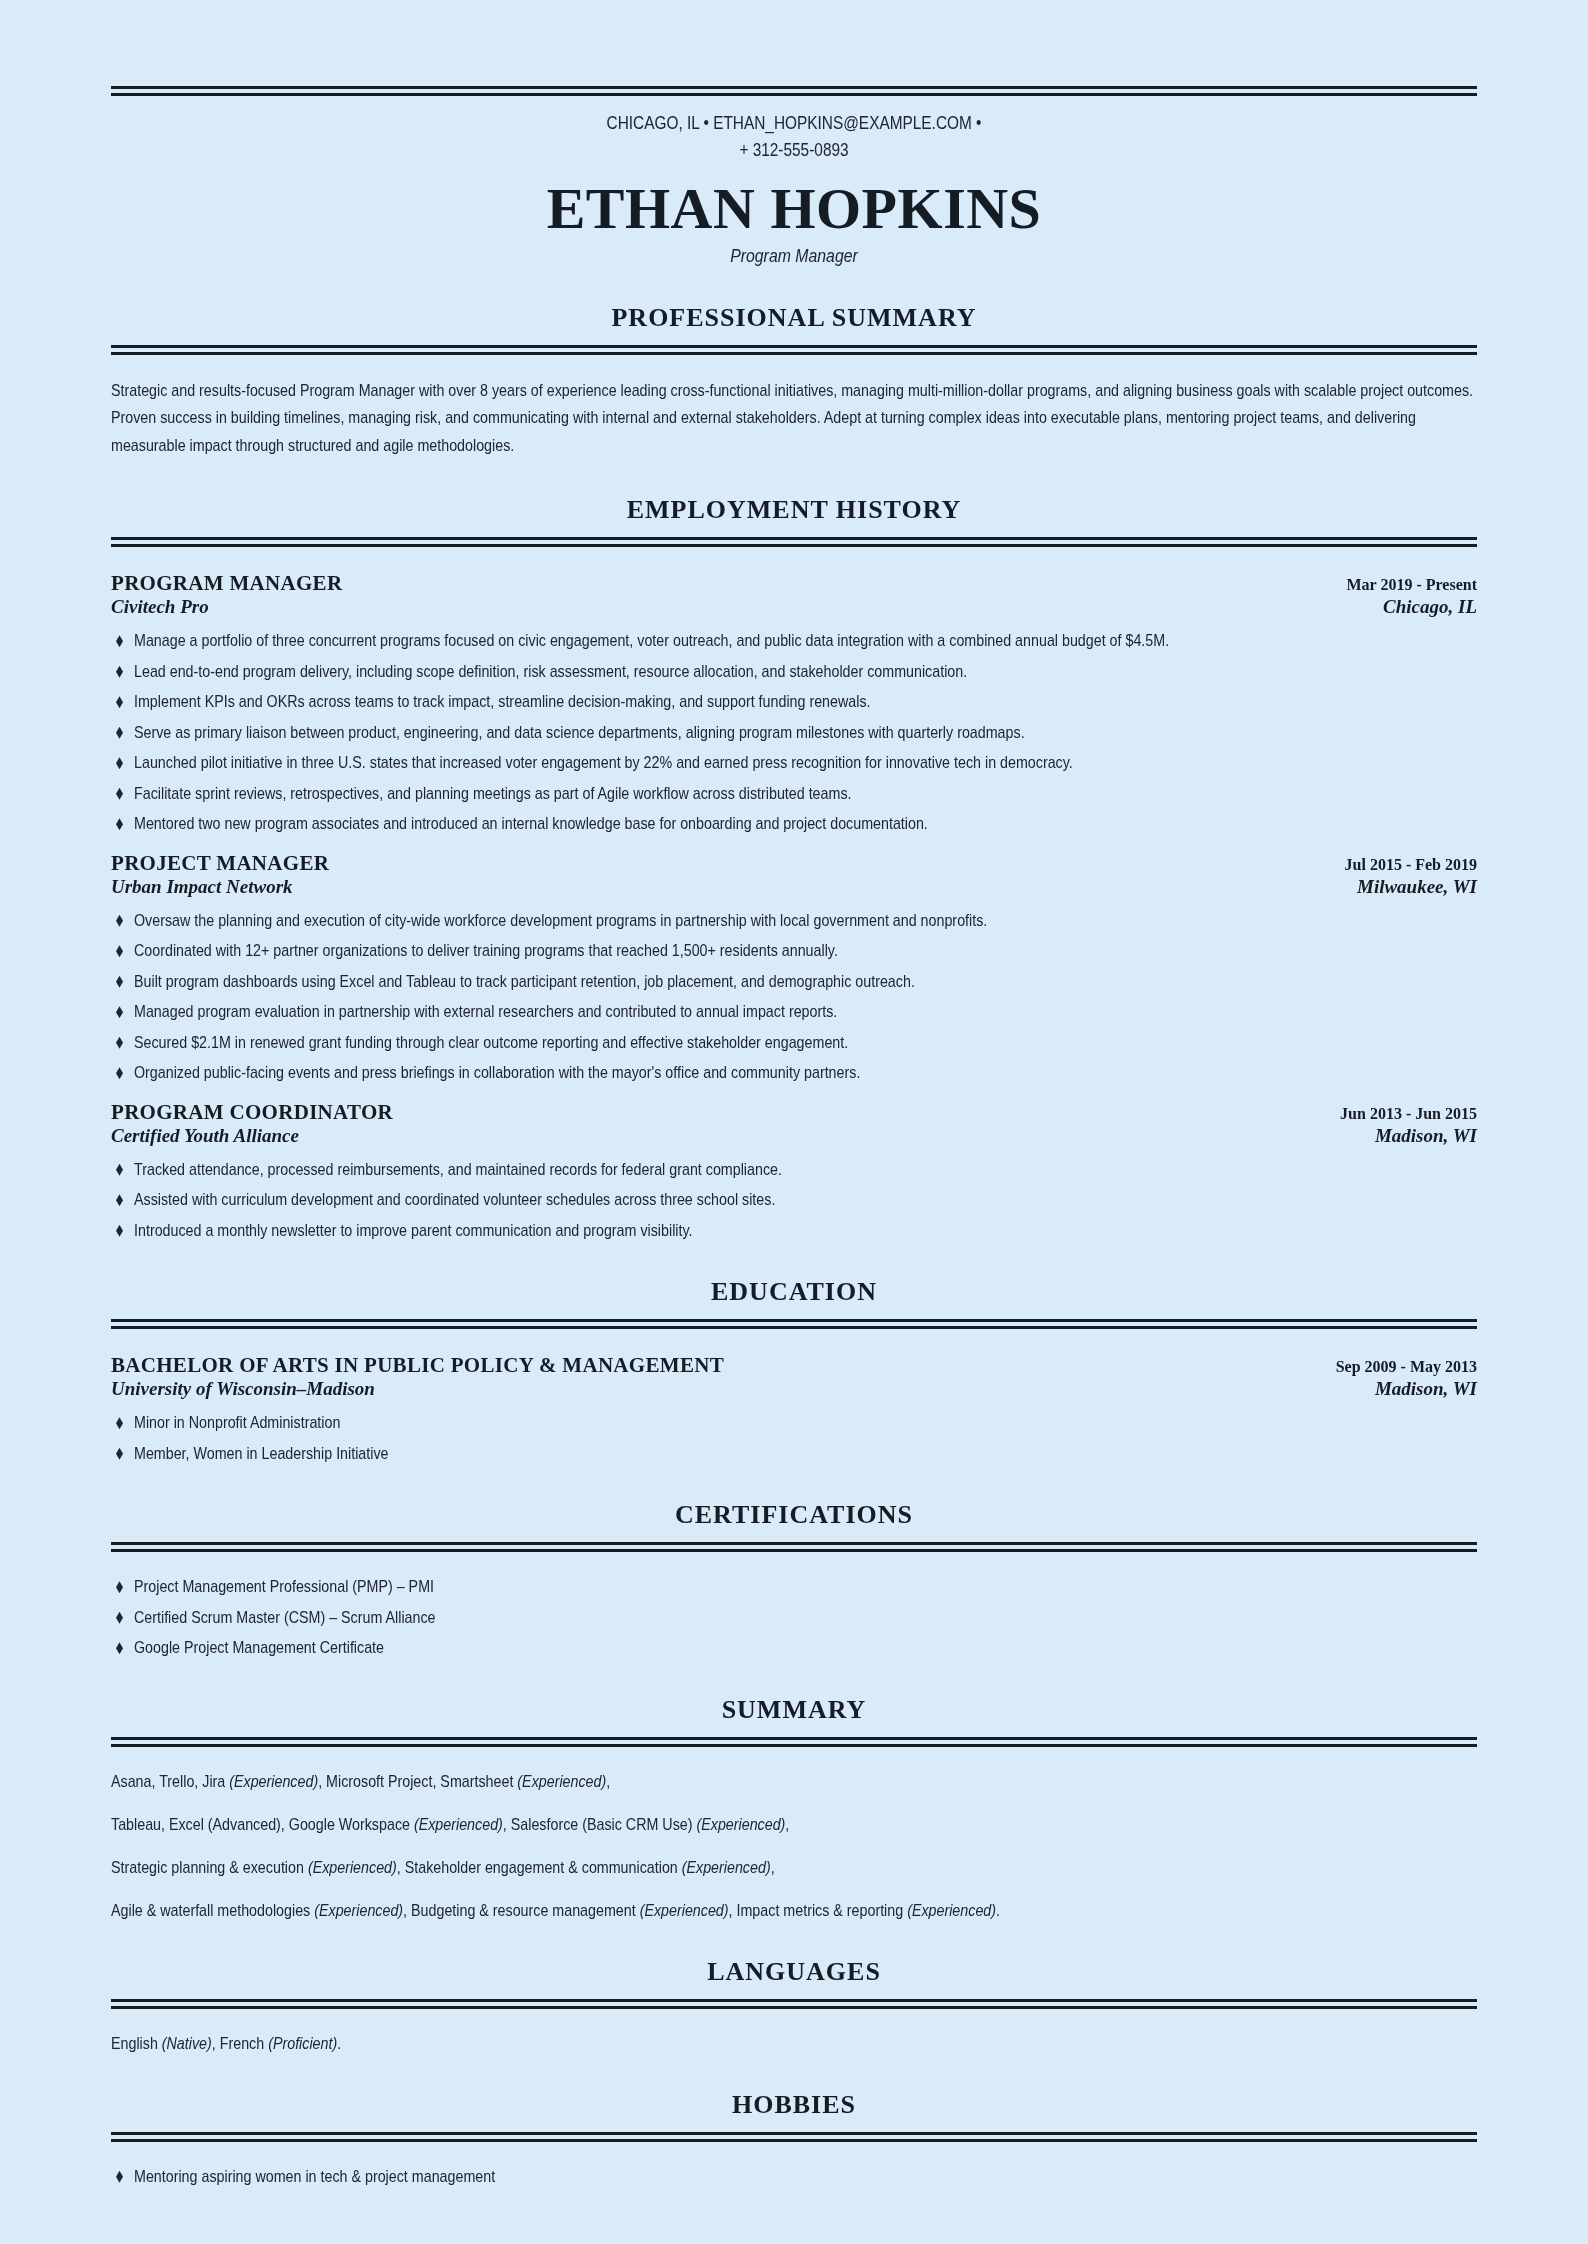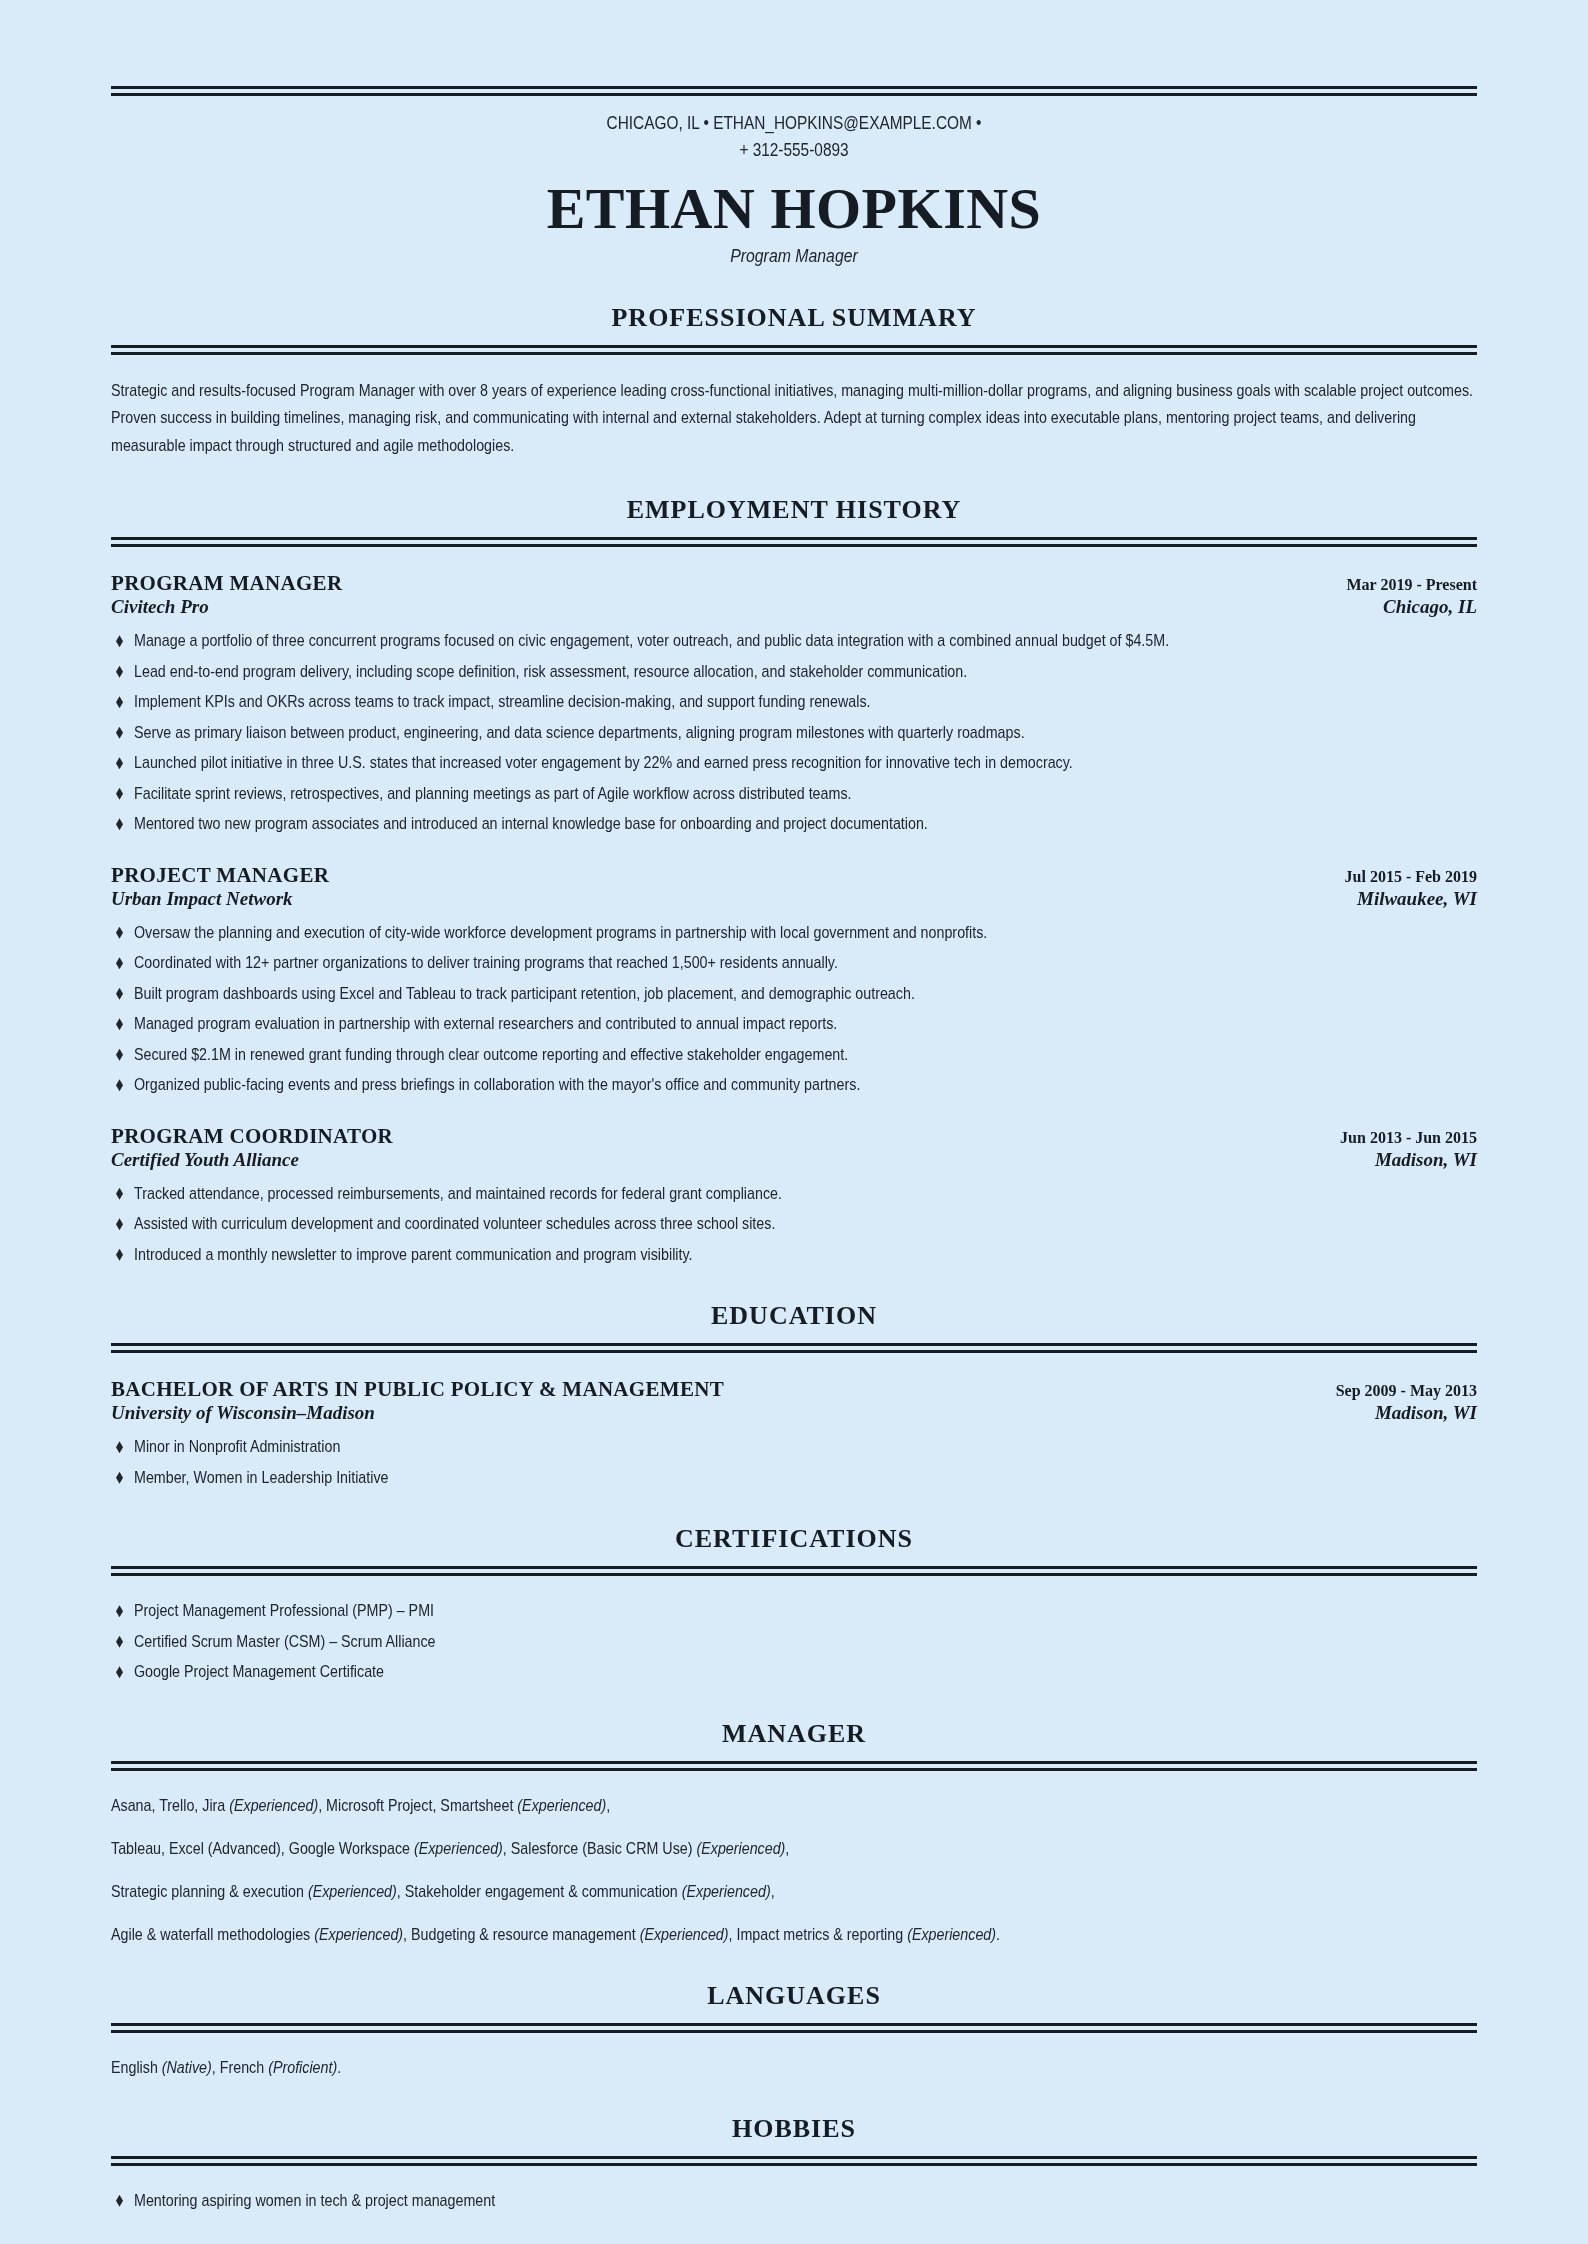--- a/index.html
+++ b/index.html
@@ -46,21 +46,21 @@
     letter-spacing: 1px;
     text-align: center;
     color: #161c24;
     margin: 36px 0 12px;
   }
   .summary-sec h2.heading { }
 
   .body-par { font-size: 17px; line-height: 27.5px; margin: 22px 0 0; }
 
   .job { margin-top: 24px; }
-  .job + .job { margin-top: 28px; }
+  .job + .job { margin-top: 16px; }
   .row { display: flex; justify-content: space-between; align-items: baseline; }
   .jtitle {
     font-family: "Liberation Serif", serif; font-weight: 700;
     font-size: 21px; letter-spacing: 0.3px; color: #161c24;
   }
   .jdates { font-family: "Liberation Serif", serif; font-weight: 700; font-size: 16px; color: #161c24; }
   .jcompany, .jloc {
     font-family: "Liberation Serif", serif; font-weight: 700; font-style: italic;
     font-size: 19px; color: #161c24;
   }
@@ -245,21 +245,21 @@
           <span class="btxt">Certified Scrum Master (CSM) – Scrum Alliance</span>
         </li>
       <li>
           <span class="diamond"></span>
           <span class="btxt">Google Project Management Certificate</span>
         </li>
     </ul>
   </section>
 
   <section>
-    <h2 class="heading">MANAGER</h2>
+    <h2 class="heading">SUMMARY</h2>
     <div class="rule"></div>
     <p class="skill-line first sx"><span>Asana, Trello, Jira </span><span class="it">(Experienced)</span><span>, Microsoft Project, Smartsheet </span><span class="it">(Experienced)</span><span>,</span></p>
     <p class="skill-line sx"><span>Tableau, Excel (Advanced), Google Workspace </span><span class="it">(Experienced)</span><span>, Salesforce (Basic CRM Use) </span><span class="it">(Experienced)</span><span>,</span></p>
     <p class="skill-line sx"><span>Strategic planning &amp; execution </span><span class="it">(Experienced)</span><span>, Stakeholder engagement &amp; communication </span><span class="it">(Experienced)</span><span>,</span></p>
     <p class="skill-line sx"><span>Agile &amp; waterfall methodologies </span><span class="it">(Experienced)</span><span>, Budgeting &amp; resource management </span><span class="it">(Experienced)</span><span>, Impact metrics &amp; reporting </span><span class="it">(Experienced)</span><span>.</span></p>
   </section>
 
   <section>
     <h2 class="heading">LANGUAGES</h2>
     <div class="rule"></div>

